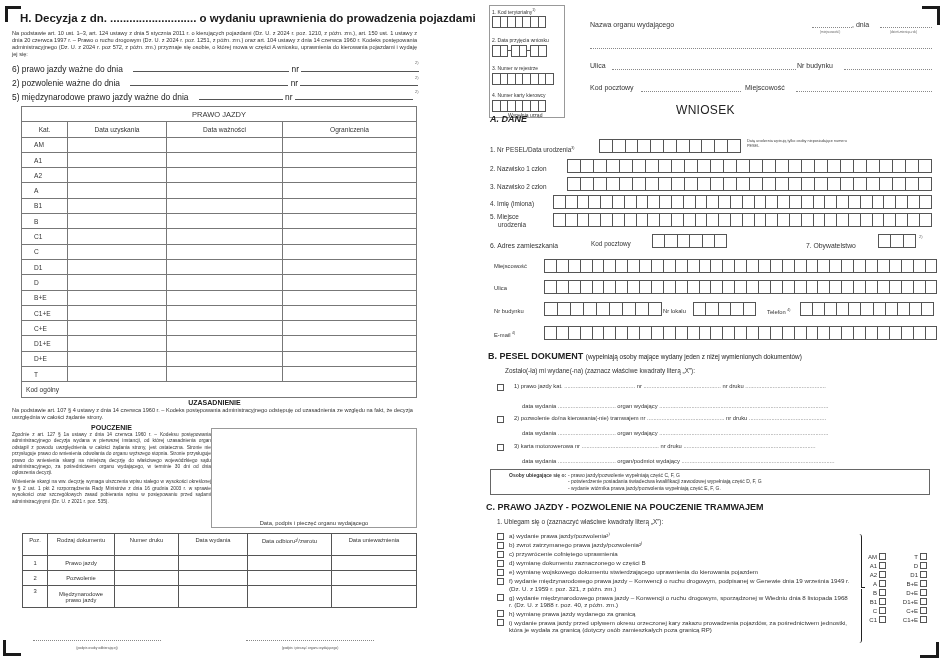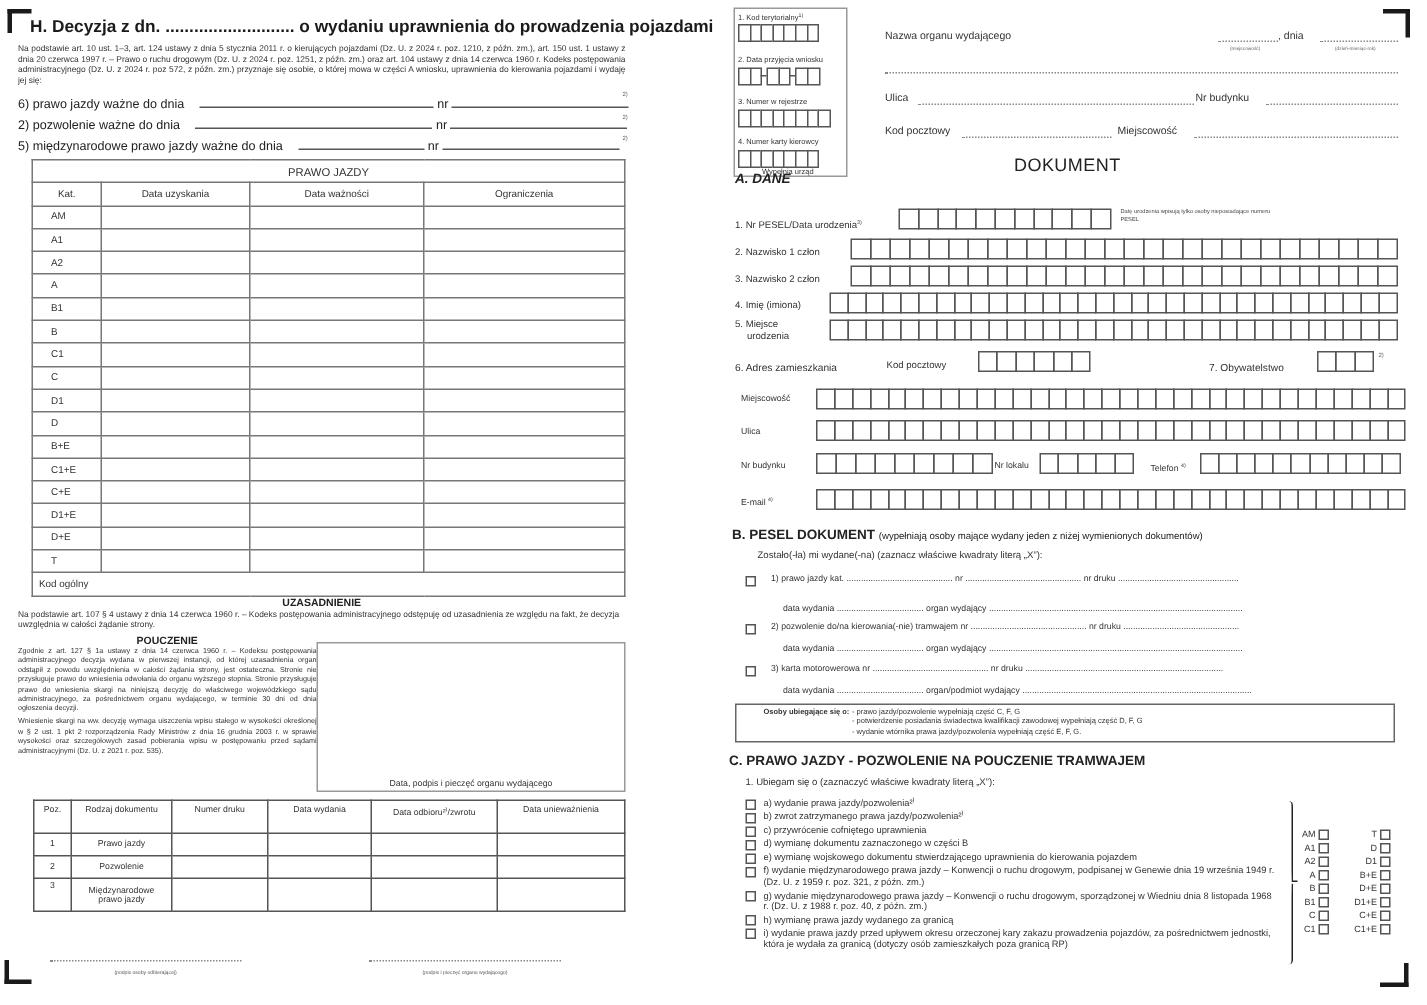--- a/index.html
+++ b/index.html
@@ -323,21 +323,21 @@
 <div class="dotline" style="left:590px;top:48px;width:342px;"></div>
 <div class="abs rf" style="left:590px;top:62px;">Ulica</div>
 <div class="dotline" style="left:612px;top:69px;width:184px;"></div>
 <div class="abs rf" style="left:797px;top:62px;">Nr budynku</div>
 <div class="dotline" style="left:844px;top:69px;width:88px;"></div>
 <div class="abs rf" style="left:590px;top:84px;">Kod pocztowy</div>
 <div class="dotline" style="left:641px;top:91px;width:100px;"></div>
 <div class="abs rf" style="left:745px;top:84px;">Miejscowość</div>
 <div class="dotline" style="left:796px;top:91px;width:136px;"></div>
 
-<div class="abs wniosek">DOKUMENT</div>
+<div class="abs wniosek">WNIOSEK</div>
 
 <div class="abs sec" style="left:490px;top:114px;font-style:italic;">A. DANE</div>
 <div class="abs fl" style="left:490px;top:146px;"><span>1. Nr PESEL/Data urodzenia</span><sup style="font-size:3.5px;">3)</sup></div>
 <div class="grid" style="left:599px;top:139px;">
     <div class="g" style="width: 13.8px;"></div>
     <div class="g" style="width: 13.8px;"></div>
     <div class="g" style="width: 13.8px;"></div>
     <div class="g" style="width: 13.8px;"></div>
     <div class="g" style="width: 13.8px;"></div>
     <div class="g" style="width: 13.8px;"></div>

